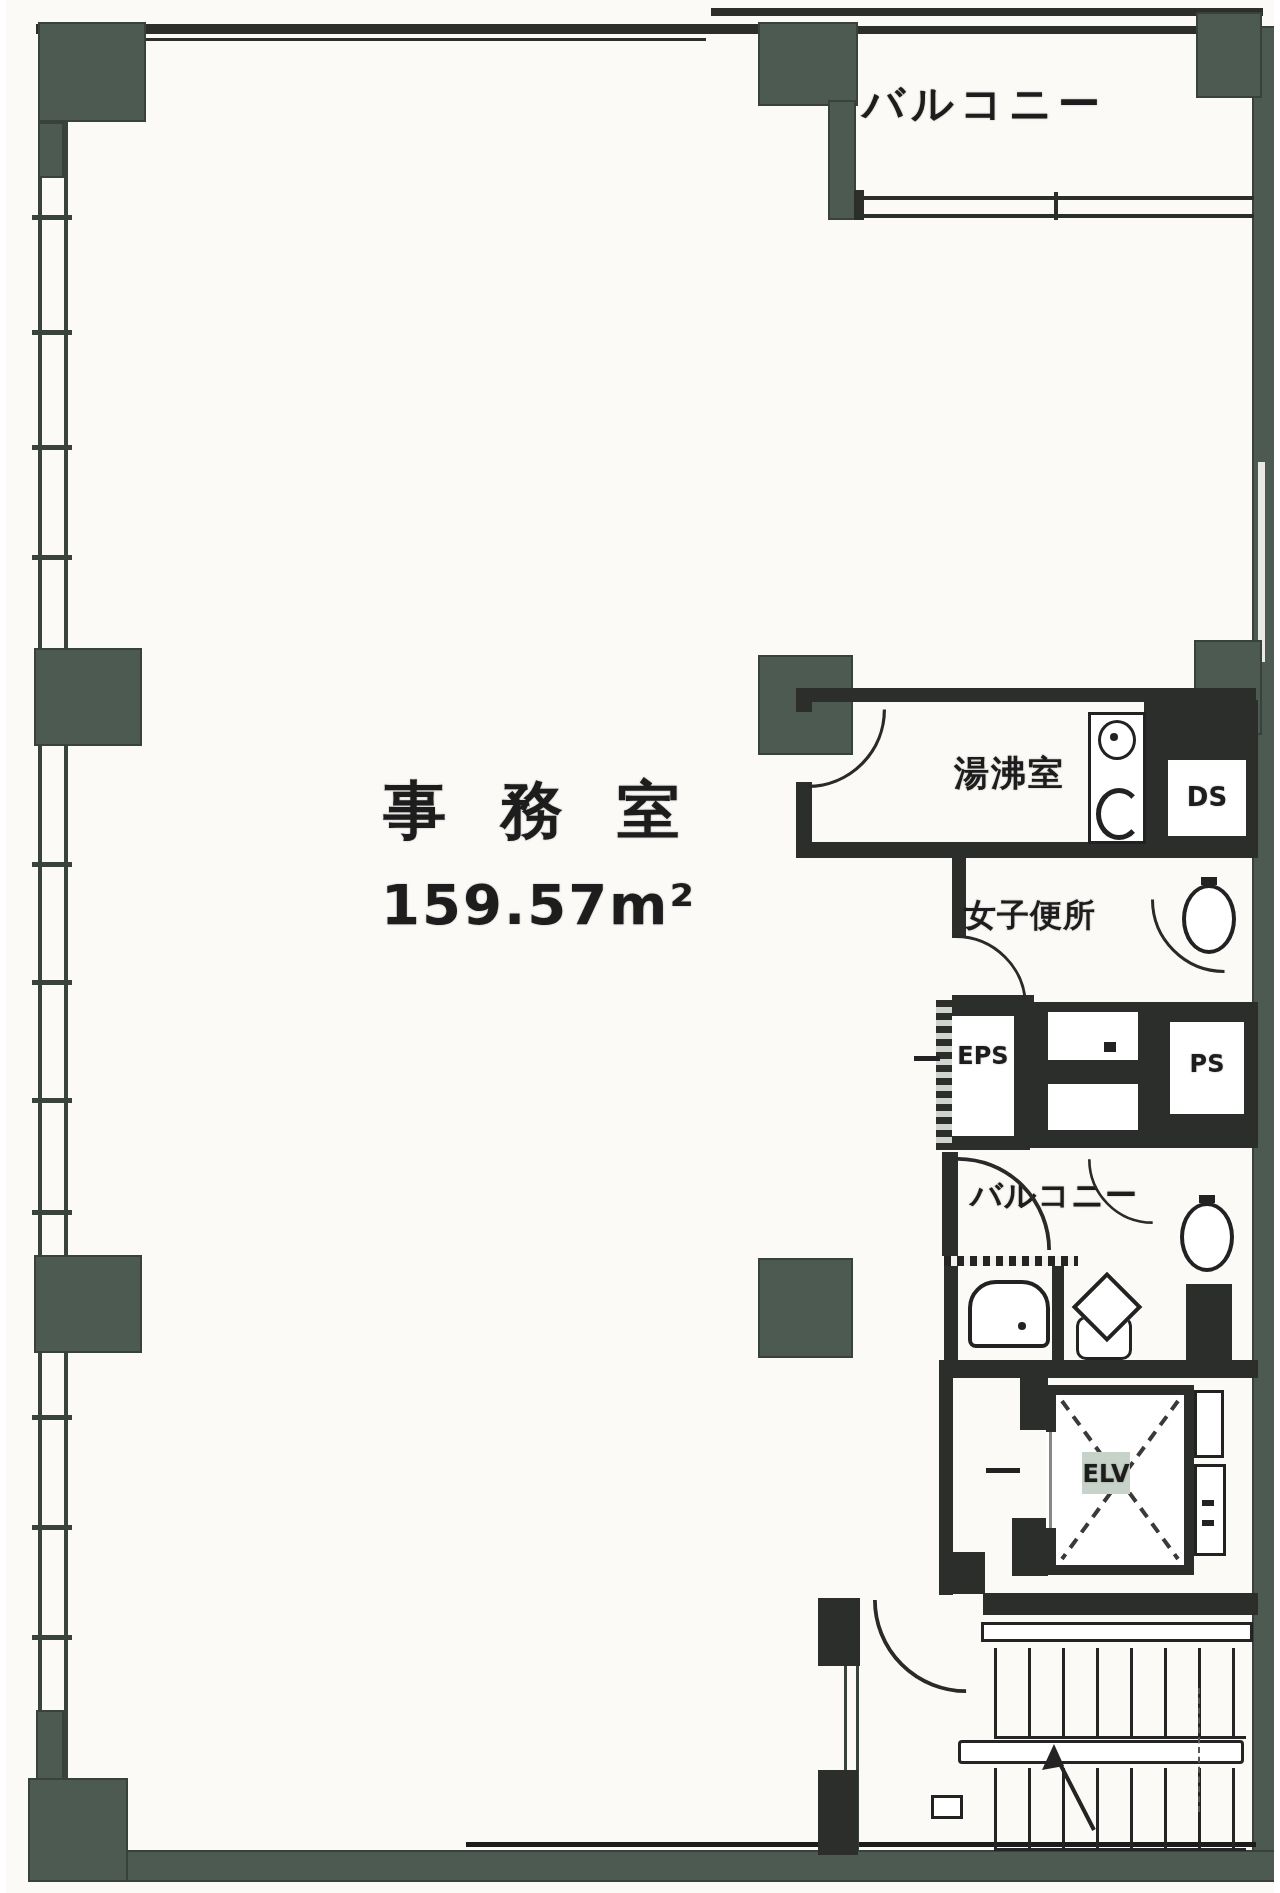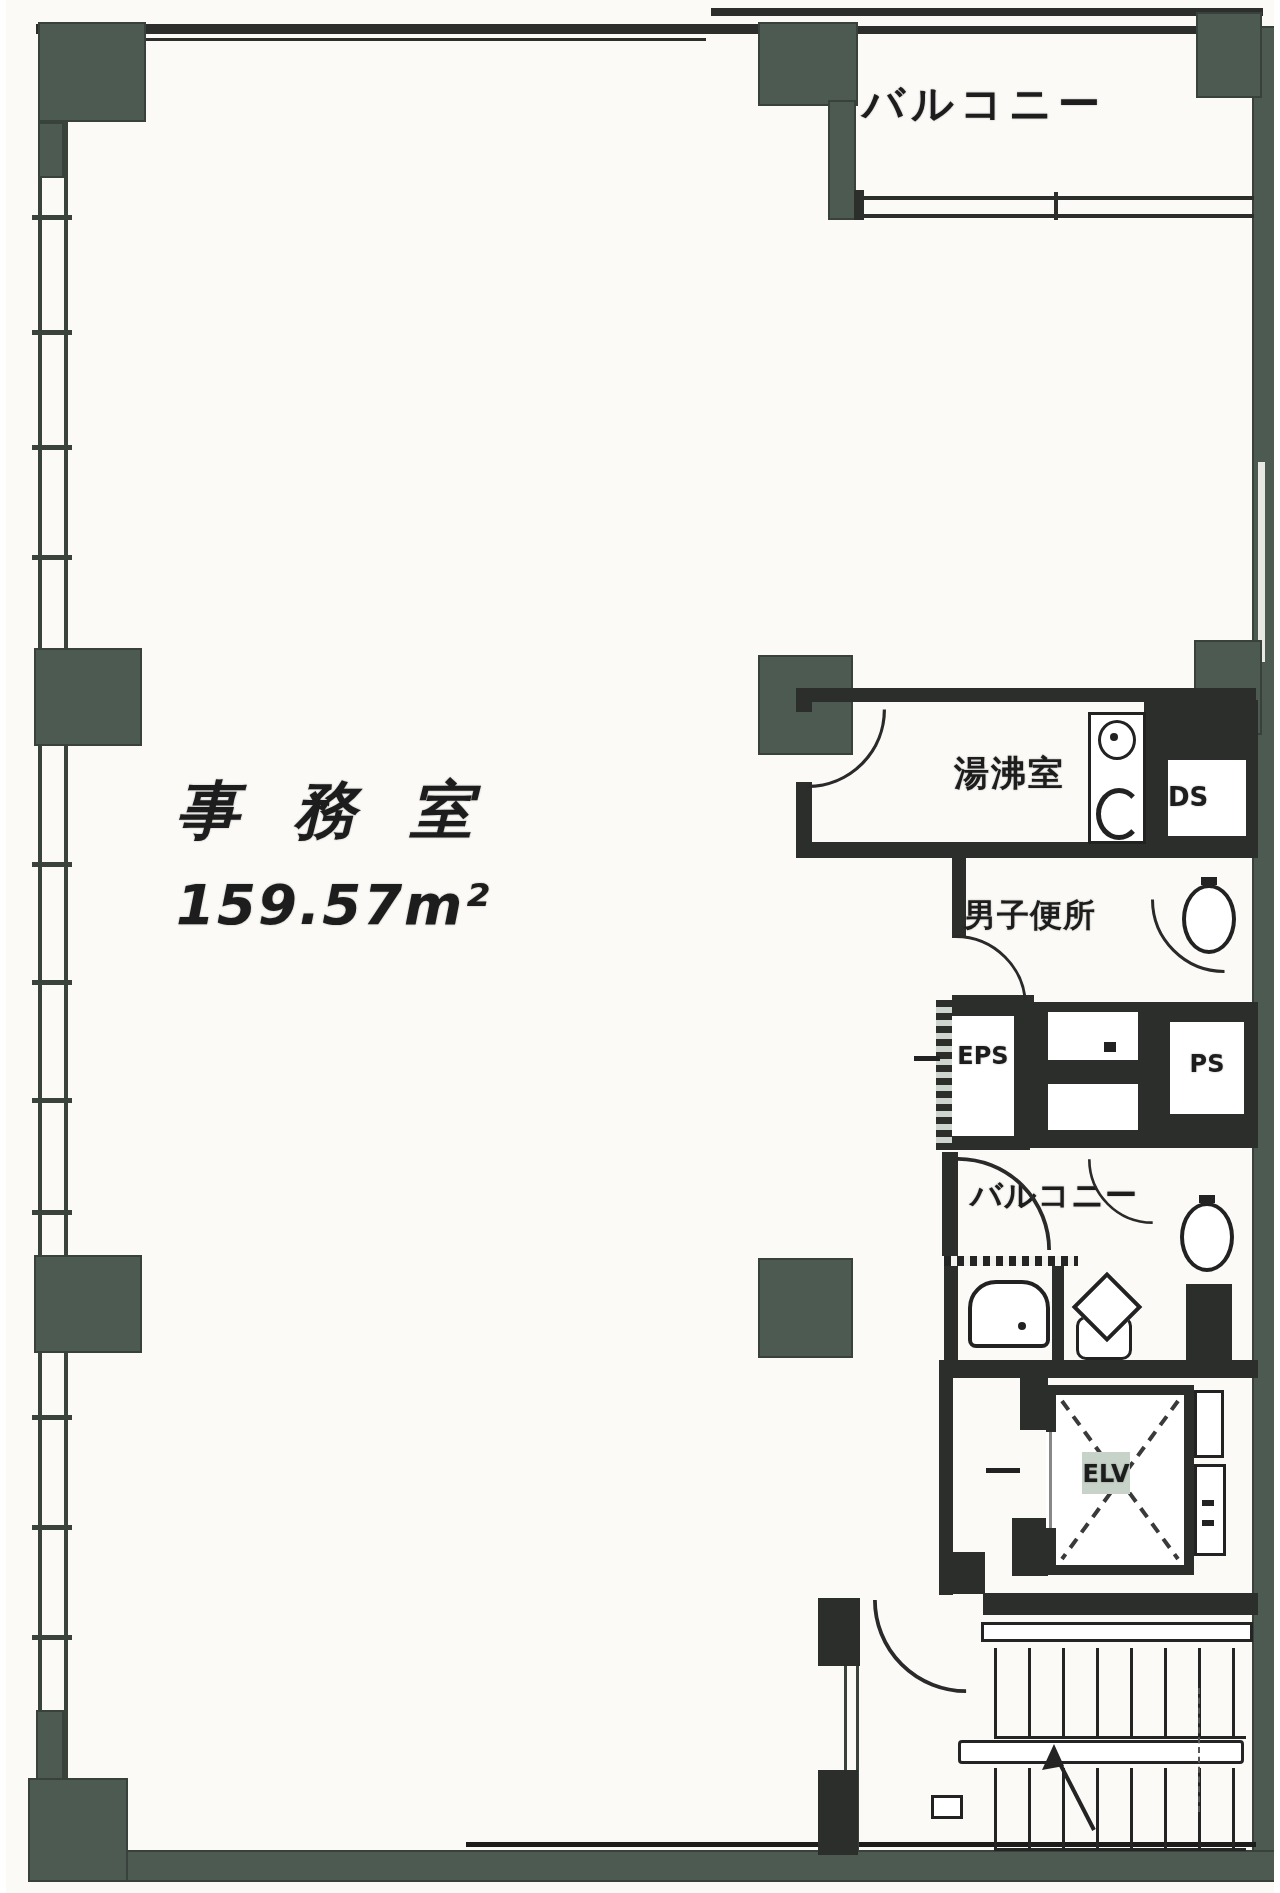--- a/index.html
+++ b/index.html
@@ -5,21 +5,21 @@
   html,body{margin:0;padding:0;background:#ffffff;}
   .plan{position:relative;width:1268px;height:1893px;margin:0 auto;background:#fbfaf7;
         font-family:"DejaVu Sans","Liberation Sans",sans-serif;overflow:hidden;}
   .abs{position:absolute;}
   .w{position:absolute;background:#2c2e2c;}
   .g{position:absolute;background:#4d5a52;box-shadow:inset 0 0 0 2px rgba(18,20,18,.35);}
   .wh{position:absolute;background:#ffffff;}
   .thin{position:absolute;background:#3a423c;}
   .lbl{position:absolute;color:#1d1d1d;font-weight:700;white-space:nowrap;
        text-shadow:0 0 2px rgba(25,25,25,.35);}
-  .center{text-align:left;font-style:italic;}
+  .center{text-align:right;}
   .arc{position:absolute;}
   .fx{transform:scaleX(-1);} .fy{transform:scaleY(-1);}
   .treads{position:absolute;background:repeating-linear-gradient(90deg,#242424 0 3px,transparent 3px 34px);
           border-bottom:3px solid #242424;}
   .hatch{position:absolute;background:repeating-linear-gradient(90deg,#242424 0 7px,#f4f2ee 7px 13px);}
   .vhatch{position:absolute;background:repeating-linear-gradient(180deg,#2c2e2c 0 7px,#cdd5ce 7px 13px);}
   .toilet{position:absolute;width:46px;height:62px;border:4px solid #222;border-radius:50%;background:#fff;}
   .tank{position:absolute;width:16px;height:8px;background:#222;left:50%;top:-11px;transform:translateX(-50%);}
   .border3{border:3px solid #222;background:#fff;position:absolute;}
 </style>
@@ -87,25 +87,25 @@
   <div class="abs" style="left:1092px;top:720px;width:32px;height:34px;border:3px solid #222;border-radius:50%;background:#fff;"></div>
   <div class="abs" style="left:1104px;top:733px;width:8px;height:8px;background:#222;border-radius:50%;"></div>
   <div class="abs" style="left:1090px;top:788px;width:36px;height:42px;border:5px solid #222;border-right-color:transparent;border-radius:50%;background:#fff;"></div>
 
   <svg class="arc" style="left:800px;top:708px;" width="80" height="80" viewBox="0 0 100 100">
       <path d="M 2 98 A 96 96 0 0 0 98 2" fill="none" stroke="#2a2a2a" stroke-width="4"></path>
     </svg>
 
   <div class="w" style="left:1148px;top:700px;width:104px;height:158px;"></div>
   <div class="wh" style="left:1162px;top:760px;width:78px;height:76px;"></div>
-  <div class="lbl" style="left:1162px;top:782px;width:78px;font-size:26px;text-align:left;">DS</div>
+  <div class="lbl" style="left:1162px;top:782px;width:78px;font-size:26px;text-align:center;">DS</div>
 
   <div class="w" style="left:946px;top:858px;width:14px;height:80px;"></div>
   <div class="w" style="left:946px;top:995px;width:82px;height:20px;"></div>
-  <div class="lbl" style="left:958px;top:894px;font-size:32px;letter-spacing:1px;">男子便所</div>
+  <div class="lbl" style="left:958px;top:894px;font-size:32px;letter-spacing:1px;">女子便所</div>
   <div class="toilet" style="left:1176px;top:884px;">
       <div class="tank"></div>
     </div>
   <svg class="arc fy" style="left:948px;top:935px;" width="73" height="73" viewBox="0 0 100 100">
       <path d="M 2 98 A 96 96 0 0 0 98 2" fill="none" stroke="#2a2a2a" stroke-width="4"></path>
     </svg>
   <svg class="arc fx" style="left:1145px;top:898px;" width="75" height="75" viewBox="0 0 100 100">
       <path d="M 2 98 A 96 96 0 0 0 98 2" fill="none" stroke="#2a2a2a" stroke-width="4"></path>
     </svg>
 

